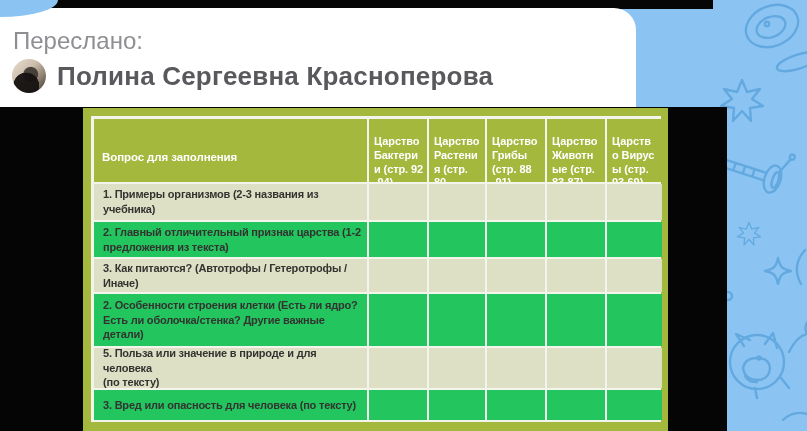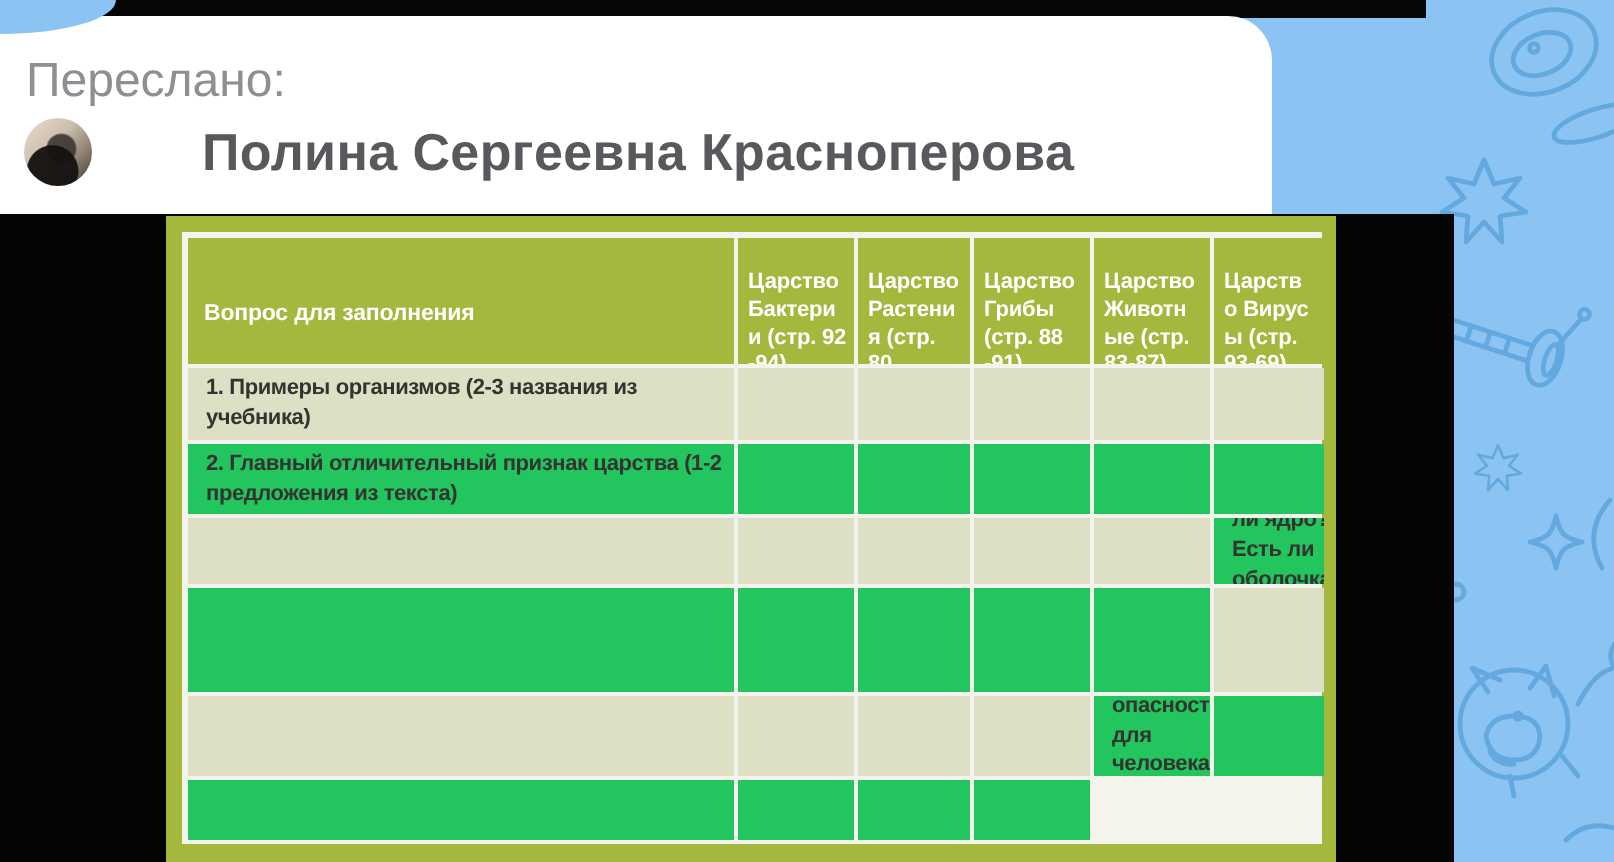--- a/index.html
+++ b/index.html
@@ -16,21 +16,21 @@
   
   .bg-corner { position:absolute; left:0; top:0; width:58px; height:17px; background:#8bc4f2;
                border-bottom-right-radius:100% 100%; z-index:2; }
 
   
   .bubble { position:absolute; left:0; top:8px; width:636px; height:423px; background:#ffffff;
             border-top-right-radius:22px; z-index:1; }
 
   .forwarded { position:absolute; left:13px; top:19px; font-size:24px; line-height:28px; color:#8e8e93; }
 
-  .sender-row { position:absolute; left:12px; top:50px; height:36px; display:flex; align-items:center;gap:44px; }
+  .sender-row { position:absolute; left:12px; top:50px; height:36px; display:flex; align-items:center; }
   .avatar { width:34px; height:34px; border-radius:50%; flex:0 0 34px;
             background:
               radial-gradient(circle at 42% 78%, rgba(20,17,16,.95) 0 38%, rgba(20,17,16,0) 40%),
               radial-gradient(circle at 55% 45%, rgba(60,52,48,.9) 0 26%, rgba(60,52,48,0) 30%),
               linear-gradient(135deg,#e7ddd0 0%, #cdbfae 40%, #8d7f70 70%, #35302c 100%);
             }
   .sender-name { margin-left:11px; font-size:26px; font-weight:600; color:#59595d; letter-spacing:.2px; white-space:nowrap; }
 
   
   .media { position:absolute; left:0; top:99px; width:727px; height:324px; background:#050505; overflow:hidden; }
@@ -148,34 +148,38 @@
           <div class="cell ans row-dark"></div>
 
           <div class="cell q row-light">2. Главный отличительный признак царства (1-2
 предложения из текста)</div>
           <div class="cell ans row-light"></div>
           <div class="cell ans row-light"></div>
           <div class="cell ans row-light"></div>
           <div class="cell ans row-light"></div>
           <div class="cell ans row-light"></div>
 
+          <div class="cell q row-dark">3. Как питаются? (Автотрофы / Гетеротрофы /
+Иначе)</div>
           <div class="cell ans row-dark"></div>
           <div class="cell ans row-dark"></div>
           <div class="cell ans row-dark"></div>
           <div class="cell ans row-dark"></div>
           <div class="cell ans row-dark"></div>
 
           <div class="cell q row-light">2. Особенности строения клетки (Есть ли ядро?
 Есть ли оболочка/стенка? Другие важные детали)</div>
           <div class="cell ans row-light"></div>
           <div class="cell ans row-light"></div>
           <div class="cell ans row-light"></div>
           <div class="cell ans row-light"></div>
           <div class="cell ans row-light"></div>
 
+          <div class="cell q row-dark">5. Польза или значение в природе и для человека
+(по тексту)</div>
           <div class="cell ans row-dark"></div>
           <div class="cell ans row-dark"></div>
           <div class="cell ans row-dark"></div>
           <div class="cell ans row-dark"></div>
           <div class="cell ans row-dark"></div>
 
           <div class="cell q row-light">3. Вред или опасность для человека (по тексту)</div>
           <div class="cell ans row-light"></div>
           <div class="cell ans row-light"></div>
           <div class="cell ans row-light"></div>

